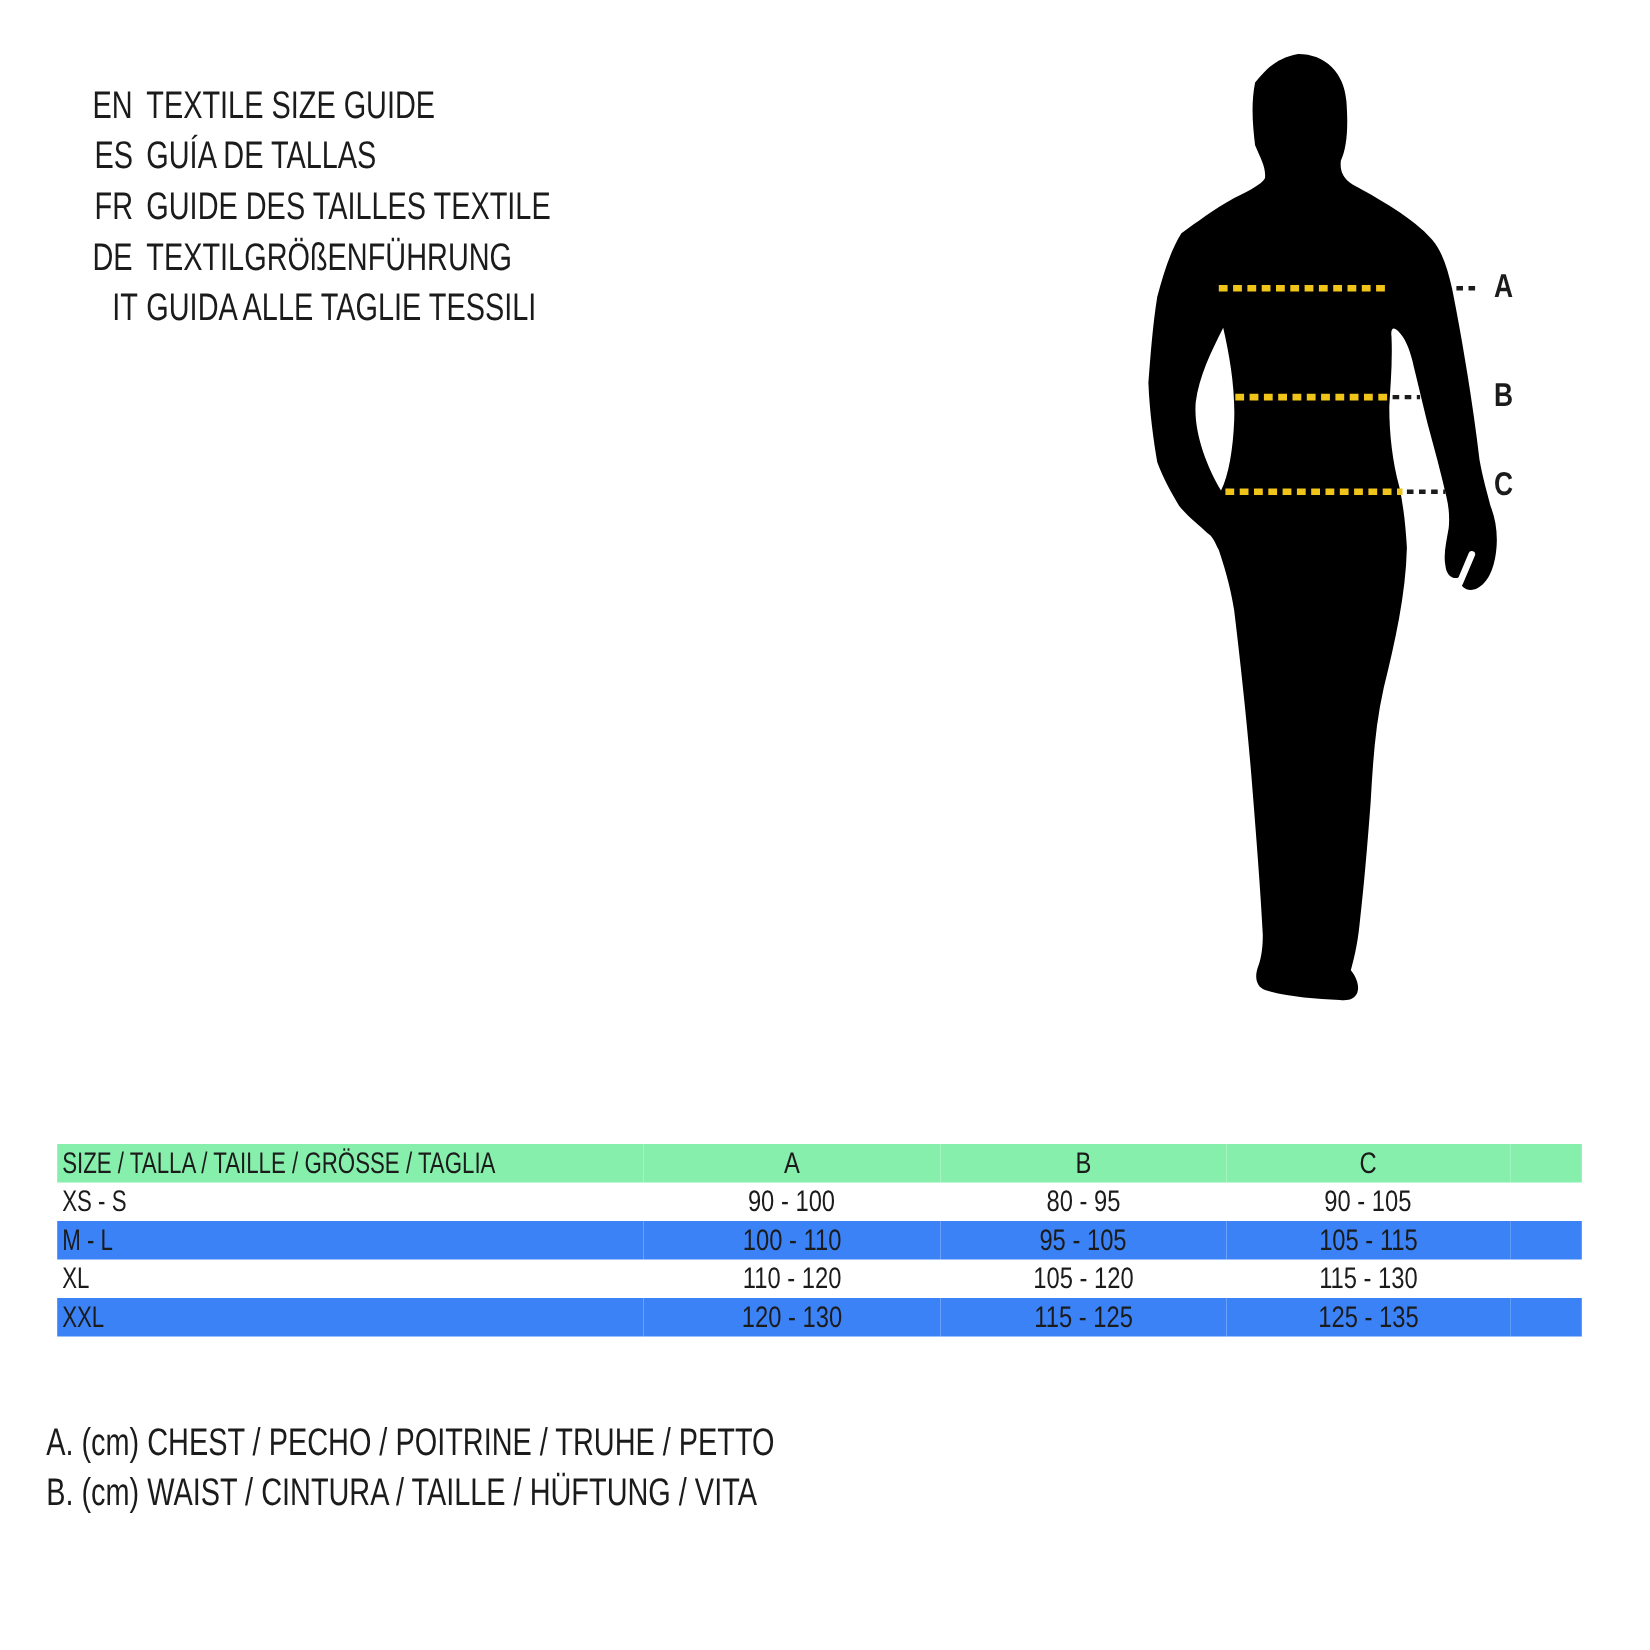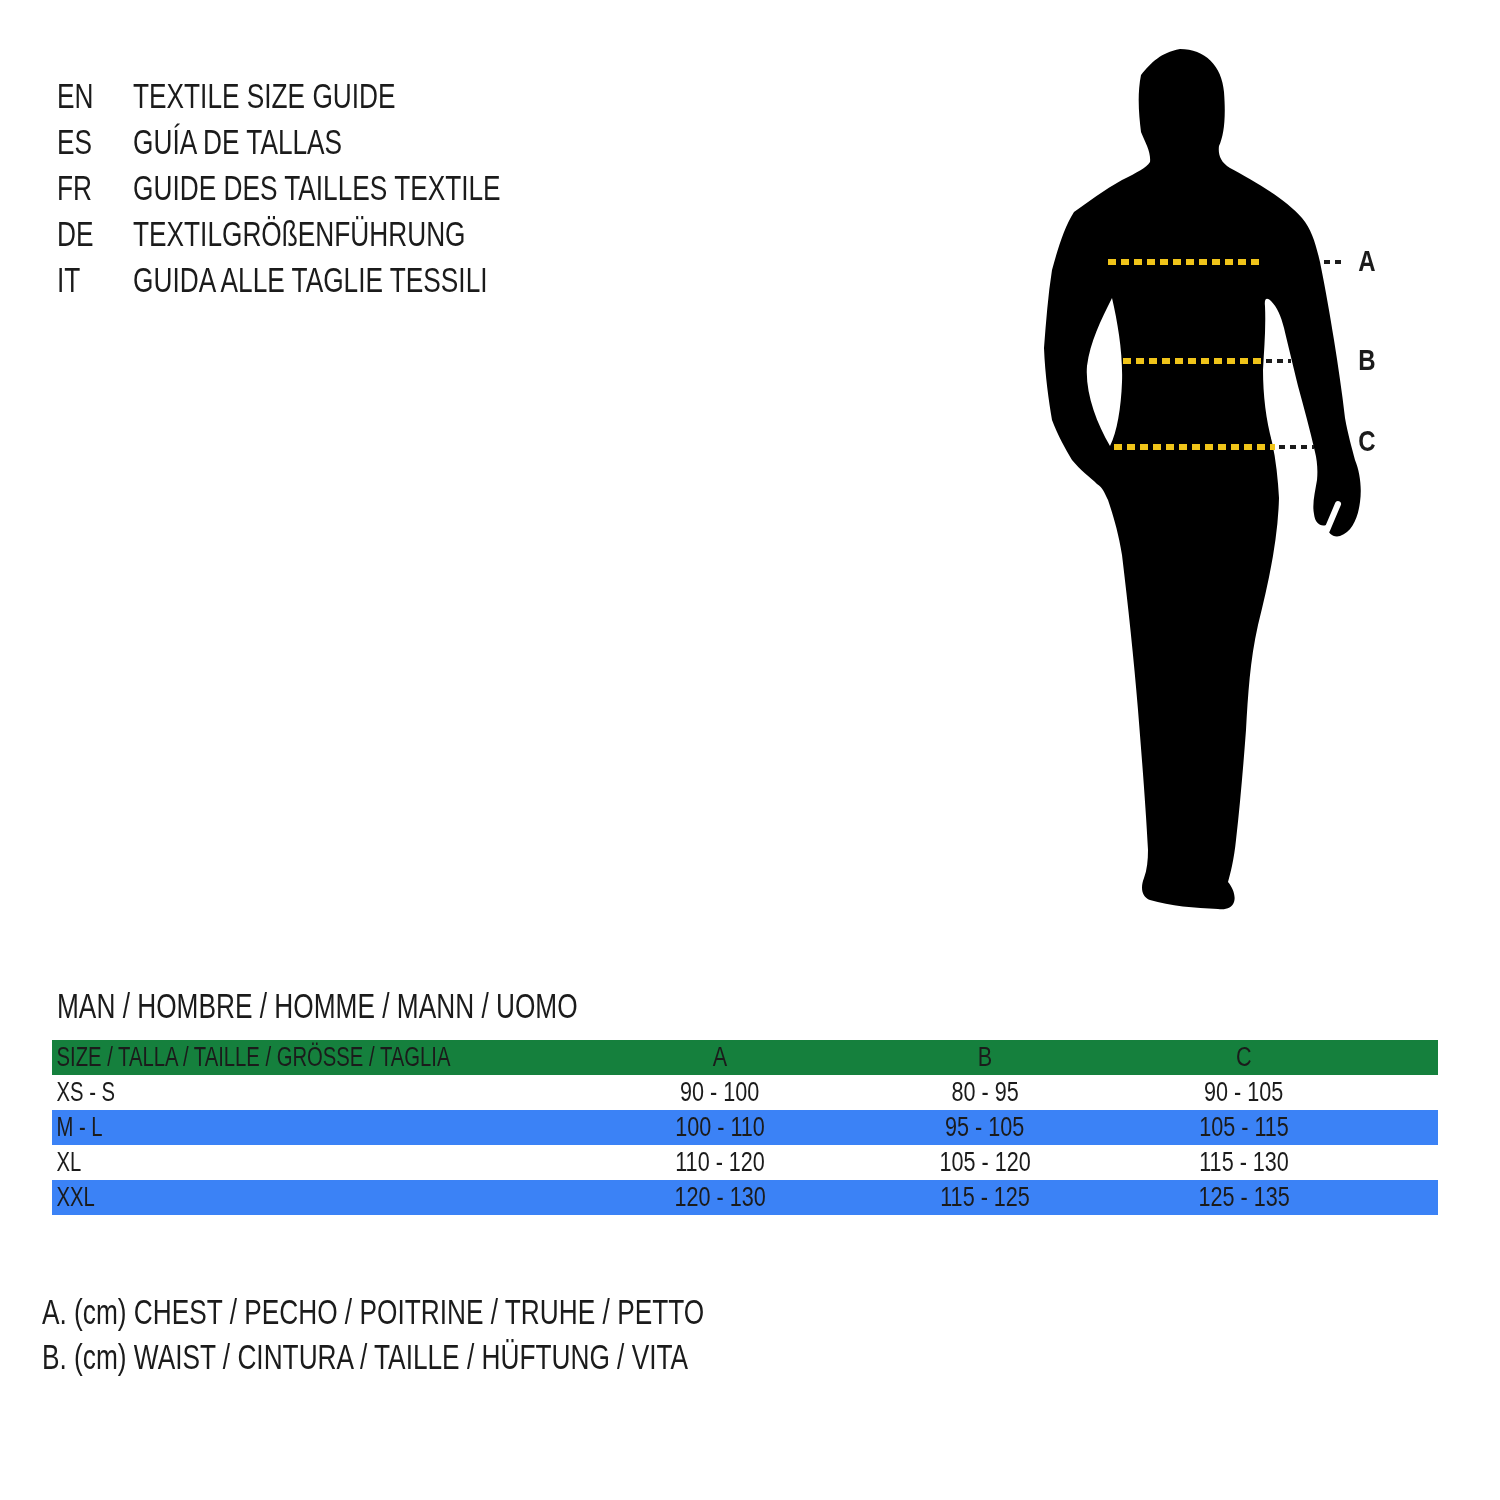--- a/index.html
+++ b/index.html
@@ -3,21 +3,21 @@
 <meta charset="utf-8">
 <style>
   html,body{margin:0;padding:0;background:#fff;}
   .page{position:relative;width:1500px;height:1500px;background:#ffffff;overflow:hidden;
         font-family:"Liberation Sans",sans-serif;color:#1b1b1b;}
   .cond{display:inline-block;transform:scaleX(0.75);transform-origin:0 50%;white-space:nowrap;}
   .condC{display:inline-block;transform:scaleX(0.8);transform-origin:50% 50%;white-space:nowrap;}
 
   
   .lang-block{position:absolute;left:57px;top:73px;font-size:35px;line-height:46px;font-weight:500;}
-  .lang-row{display:flex;}
+  .lang-row{display:flex;text-align:right;}
   .lang-code{width:76px;flex:0 0 76px;}
 
   
   .category{position:absolute;left:57px;top:337px;font-size:37px;font-weight:bold;line-height:40px;}
 
   
   .figure-svg{position:absolute;left:1000px;top:40px;width:460px;height:920px;}
   .measure-label{position:absolute;width:40px;text-align:center;font-size:30px;font-weight:bold;line-height:30px;}
   .label-a{left:1347px;top:246px;}
   .label-b{left:1347px;top:345px;}
@@ -27,21 +27,21 @@
   .section-heading{position:absolute;left:57px;top:986px;font-size:35px;line-height:40px;font-weight:500;}
 
   
   .size-table{position:absolute;left:52px;top:1040px;width:1386px;border-collapse:collapse;table-layout:fixed;}
   .size-table td,.size-table th{padding:0;height:35px;font-size:27px;font-weight:normal;vertical-align:middle;}
   .size-table .col-size{width:533px;text-align:left;}
   .size-table .col-a{width:270px;text-align:center;}
   .size-table .col-b{width:260px;text-align:center;}
   .size-table .col-c{width:258px;text-align:center;}
   .size-table .col-fill{width:65px;}
-  .size-table thead tr{background:#15803d;}
+  .size-table thead tr{background:#86efac;}
   .size-table tbody tr.stripe{background:#3b82f6;}
   .size-table .col-size .cond{padding-left:6px;}
 
   
   .notes{position:absolute;left:42px;top:1289px;font-size:35px;line-height:45px;font-weight:500;}
 </style>
 </head>
 <body>
 
 <div class="page">
@@ -133,23 +133,20 @@
     <line x1="266" y1="321" x2="291" y2="321" stroke="#1b1b1b" stroke-width="4" stroke-dasharray="6 5"></line>
 
     <line x1="114" y1="407" x2="275" y2="407" stroke="#f0c419" stroke-width="6" stroke-dasharray="8 5"></line>
     <line x1="279" y1="407" x2="314" y2="407" stroke="#1b1b1b" stroke-width="4" stroke-dasharray="6 5"></line>
   </svg>
 
   <div class="measure-label label-a"><span class="condC">A</span></div>
   <div class="measure-label label-b"><span class="condC">B</span></div>
   <div class="measure-label label-c"><span class="condC">C</span></div>
 
-  <div class="section-heading">
-    <span class="cond">MAN / HOMBRE / HOMME / MANN / UOMO</span>
-  </div>
 
   <table class="size-table">
     <thead>
       <tr>
         <th class="col-size"><span class="cond">SIZE / TALLA / TAILLE / GRÖSSE / TAGLIA</span></th>
         <th class="col-a"><span class="condC">A</span></th>
         <th class="col-b"><span class="condC">B</span></th>
         <th class="col-c"><span class="condC">C</span></th>
         <th class="col-fill"></th>
       </tr>

